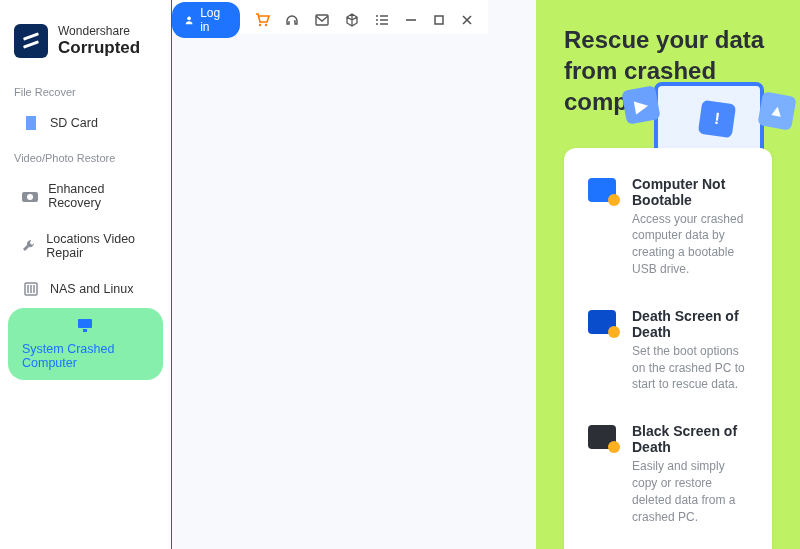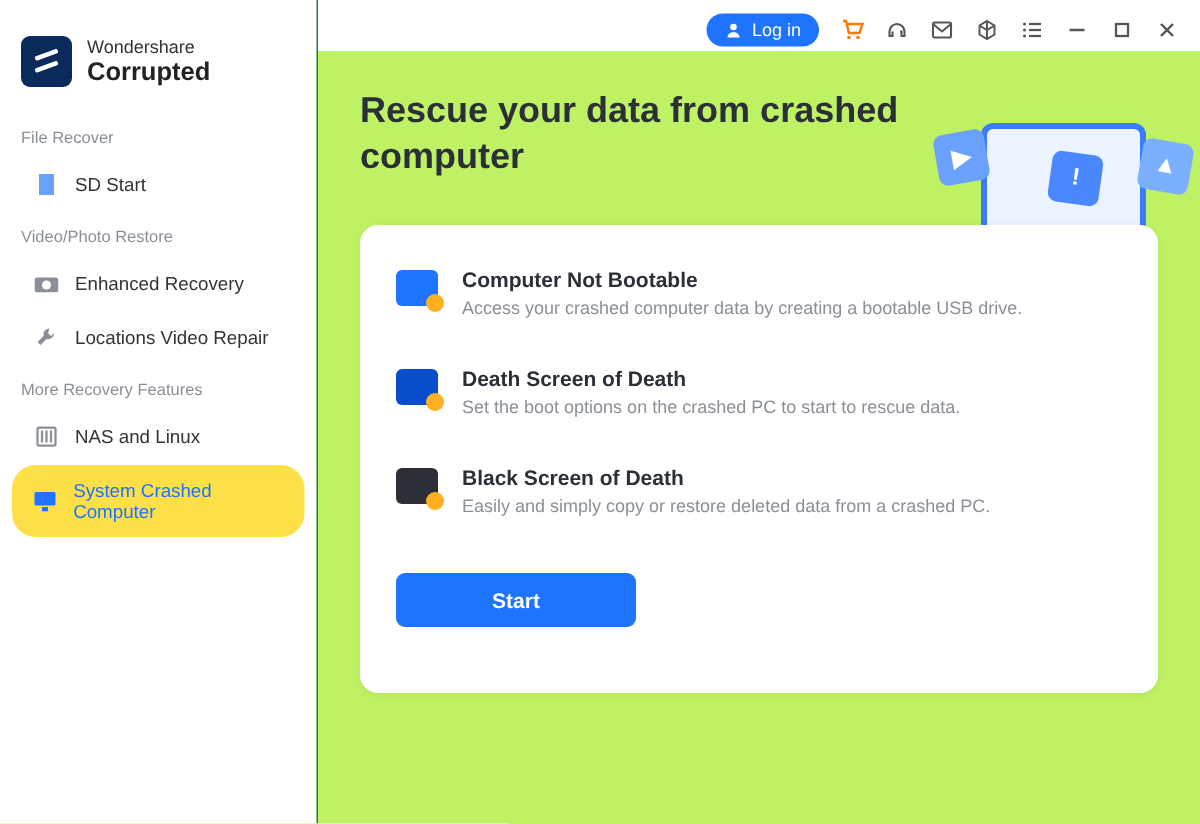--- a/index.html
+++ b/index.html
@@ -34,24 +34,24 @@
   font-size: 11px; color: #8a8f98;
   padding: 10px 14px 6px 14px;
 }
 .nav-item {
   display: flex; align-items: center; gap: 10px;
   padding: 10px 14px; cursor: pointer;
   font-size: 12.5px; color: #333;
   border-radius: 16px; margin: 2px 8px;
 }
 .nav-item.active {
-  background: #fde047; color: #1e73ff;
+  background: #86efac; color: #1e73ff; flex-direction: column;
 }
 .nav-item .icon { width: 18px; height: 14px; display: inline-flex; align-items: center; justify-content: center; }
-.main { flex: 1; display: flex; flex-direction: column; background: #f7f9fc; }
+.main { flex: 1; display: flex; flex-direction: row; background: #f7f9fc; gap: 48px; }
 .topbar {
   height: 34px; display: flex; align-items: center; justify-content: flex-end;
   gap: 14px; padding: 6px 14px 0 0; background: #fff;
 }
 .login-btn {
   display: inline-flex; align-items: center; gap: 6px;
   background: #1e73ff; color: #fff; border-radius: 13px;
   font-size: 12px; padding: 4px 12px; font-weight: 500;
 }
 .tb-icon { width: 16px; height: 16px; display: inline-flex; align-items: center; justify-content: center; color: #555; cursor: pointer; }
@@ -130,21 +130,21 @@
       </div>
     </div>
 
     <div class="section-label">File Recover</div>
     <div class="nav-item">
       <span class="icon">
         <svg width="14" height="14" viewBox="0 0 14 14">
             <path d="M2 0 L12 0 L12 14 L2 14 L2 4 Z" fill="#6aa1ff"></path>
           </svg>
       </span>
-      <span>SD Start</span>
+      <span>SD Card</span>
     </div>
 
     <div class="section-label">Video/Photo Restore</div>
     <div class="nav-item">
       <span class="icon">
         <svg width="16" height="12" viewBox="0 0 16 12">
             <rect x="0" y="2" width="16" height="10" rx="2" fill="#8a8f98"></rect>
             <circle cx="8" cy="7" r="3" fill="#fff"></circle>
           </svg>
       </span>
@@ -152,21 +152,20 @@
     </div>
     <div class="nav-item">
       <span class="icon">
         <svg width="14" height="14" viewBox="0 0 14 14">
             <path d="M9 1a4 4 0 0 0-4 5L1 10l2 2 4-4a4 4 0 0 0 5-4l-2 2-2-2z" fill="#8a8f98"></path>
           </svg>
       </span>
       <span>Locations Video Repair</span>
     </div>
 
-    <div class="section-label">More Recovery Features</div>
     <div class="nav-item">
       <span class="icon">
         <svg width="14" height="14" viewBox="0 0 14 14">
             <rect x="1" y="1" width="12" height="12" rx="1" fill="none" stroke="#8a8f98" stroke-width="1.5"></rect>
             <line x1="4" y1="3" x2="4" y2="11" stroke="#8a8f98" stroke-width="1.5"></line>
             <line x1="7" y1="3" x2="7" y2="11" stroke="#8a8f98" stroke-width="1.5"></line>
             <line x1="10" y1="3" x2="10" y2="11" stroke="#8a8f98" stroke-width="1.5"></line>
           </svg>
       </span>
       <span>NAS and Linux</span>

